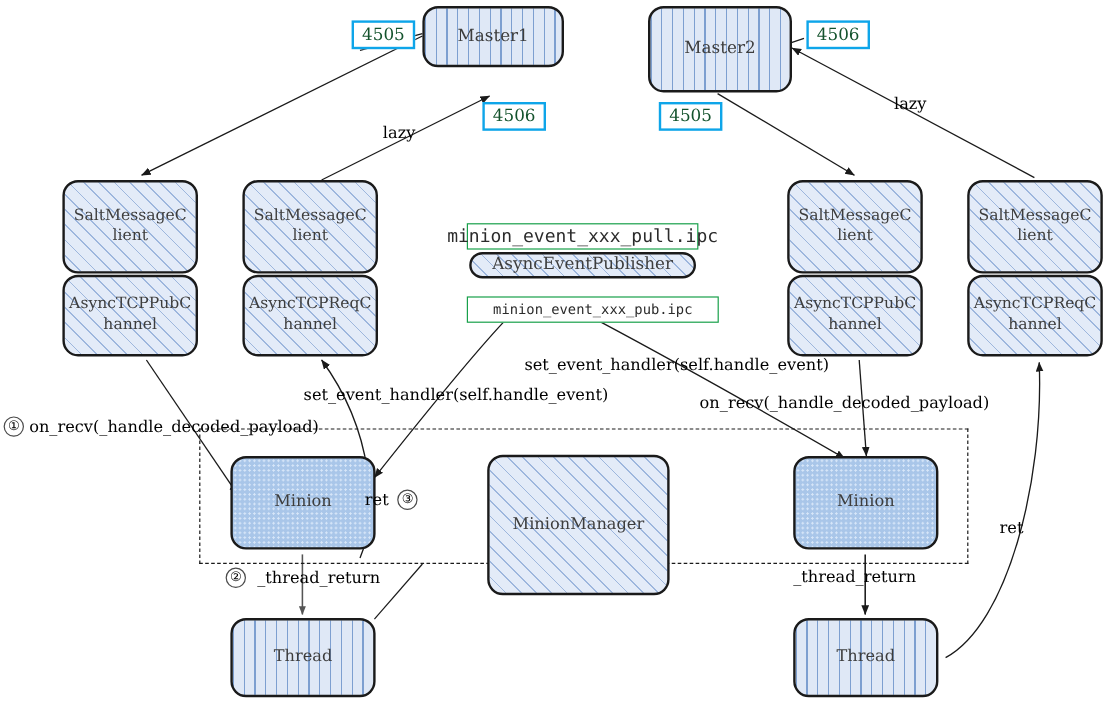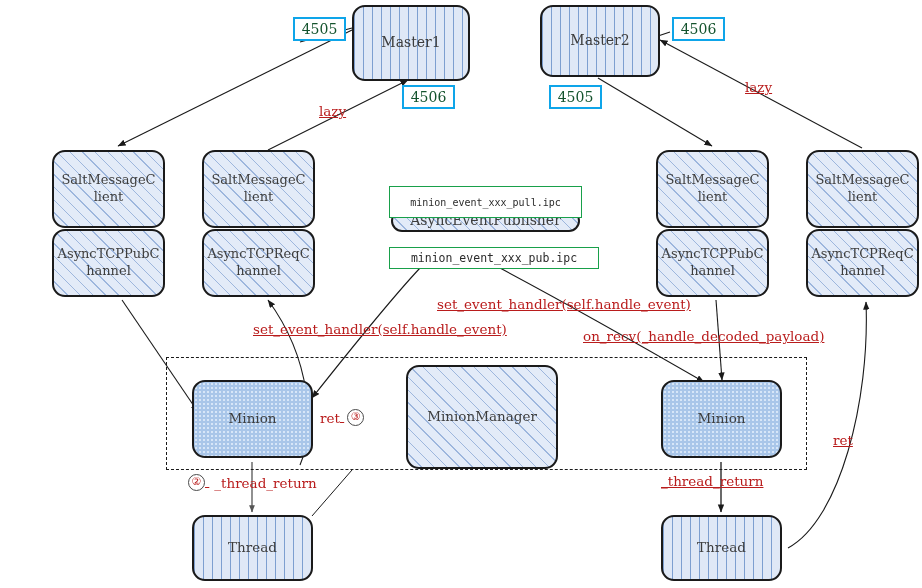--- a/index.html
+++ b/index.html
@@ -11,21 +11,21 @@
         border-radius:13px;display:flex;align-items:center;justify-content:center;
         text-align:center;line-height:1.28;color:#3d3d3d;z-index:3;}
   .node span{display:block;padding:0 3px;}
   .hatch-v{background-color:#dfe8f6;
     background-image:repeating-linear-gradient(90deg,#7d9fd0 0 1px,transparent 1px 9px);}
   .hatch-d{background-color:#e3ebf8;
     background-image:repeating-linear-gradient(45deg,#9db6dd 0 1px,transparent 1px 9px);}
   .dots{background-color:#a9c6e9;
     background-image:radial-gradient(#d7e6f8 0.9px,transparent 1px);
     background-size:4px 4px;}
-  .label{position:absolute;white-space:nowrap;color:#b91c1c;z-index:4;text-decoration:underline;}
+  .label{position:absolute;white-space:nowrap;color:#000000;z-index:4;}
   .portbox{position:absolute;box-sizing:border-box;border:2px solid #0ea5e9;
            background:#ffffff;color:#14532d;display:flex;align-items:center;
            justify-content:center;z-index:5;}
   .ipcbox{position:absolute;box-sizing:border-box;border:1.8px solid #18a04a;
           background:#ffffff;color:#2b2b2b;display:flex;align-items:center;
           justify-content:center;z-index:5;}
   .dashgroup{position:absolute;box-sizing:border-box;
              border:1.7px dashed #1a1a1a;background:transparent;z-index:1;}
   .circnum{display:inline-block;border:1.1px solid #4a4a4a;border-radius:50%;
            width:15px;height:15px;line-height:13.5px;text-align:center;
@@ -72,21 +72,21 @@
 
     <line x1="252" y1="462" x2="252" y2="512" stroke="#555" stroke-width="1.3" marker-end="url(#ahg)"></line>
 
     <line x1="721" y1="462" x2="721" y2="512" stroke="#1a1a1a" stroke-width="1.3" marker-end="url(#ah)"></line>
 
     <line x1="312" y1="516" x2="352" y2="470" stroke="#1a1a1a" stroke-width="1.0"></line>
   </svg>
 
   <div class="dashgroup" style="left:166px;top:357px;width:641px;height:113px;"></div>
 
-  <div class="node hatch-v" style="left:352px;top:5px;width:118px;height:76px;font-size:14px;">
+  <div class="node hatch-v" style="left:352px;top:5px;width:118px;height:51px;font-size:14px;">
     <span>Master1</span>
     </div>
 
   <div class="node hatch-v" style="left:540px;top:5px;width:120px;height:72px;font-size:14px;">
     <span>Master2</span>
     </div>
 
   <div class="node hatch-d" style="left:52px;top:150px;width:113px;height:78px;font-size:13px;">
     <span style="white-space:pre-line">SaltMessageC
 lient</span>
@@ -124,21 +124,21 @@
     </div>
 
   <div class="node hatch-d" style="left:391px;top:210px;width:189px;height:22px;font-size:14px;border-radius:16px;">
     <span>AsyncEventPublisher</span>
     </div>
 
   <div class="node dots" style="left:192px;top:380px;width:121px;height:78px;font-size:13.5px;">
     <span>Minion</span>
     </div>
 
-  <div class="node hatch-d" style="left:406px;top:365px;width:152px;height:104px;font-size:13.5px;">
+  <div class="node hatch-d" style="left:406px;top:379px;width:152px;height:117px;font-size:13.5px;">
     <span>MinionManager</span>
     </div>
 
   <div class="node dots" style="left:661px;top:380px;width:121px;height:78px;font-size:13.5px;">
     <span>Minion</span>
     </div>
 
   <div class="node hatch-v" style="left:192px;top:515px;width:121px;height:66px;font-size:13.5px;">
     <span>Thread</span>
     </div>
@@ -153,50 +153,53 @@
   <div class="portbox" style="left:402px;top:85px;width:53px;height:24px;font-size:14px;">
     <span>4506</span>
     </div>
   <div class="portbox" style="left:672px;top:17px;width:53px;height:24px;font-size:14px;">
     <span>4506</span>
     </div>
   <div class="portbox" style="left:549px;top:85px;width:53px;height:24px;font-size:14px;">
     <span>4505</span>
     </div>
 
-  <div class="ipcbox" style="left:389px;top:186px;width:193px;height:32px;font-size:10px;
+  <div class="ipcbox" style="left:389px;top:186px;width:193px;height:22px;font-size:15px;
        font-family:'DejaVu Sans Mono',monospace;">
     <span>minion_event_xxx_pull.ipc</span>
     </div>
   <div class="ipcbox" style="left:389px;top:247px;width:210px;height:22px;font-size:11.5px;
        font-family:'DejaVu Sans Mono',monospace;">
     <span>minion_event_xxx_pub.ipc</span>
     </div>
 
   <div class="label" style="left:319px;top:103px;font-size:13.5px;">
     <span>lazy</span></div>
   <div class="label" style="left:745px;top:79px;font-size:13.5px;">
     <span>lazy</span></div>
 
   <div class="label" style="left:253px;top:321px;font-size:13.5px;">
     <span>set_event_handler(self.handle_event)</span></div>
   <div class="label" style="left:437px;top:296px;font-size:13.5px;">
     <span>set_event_handler(self.handle_event)</span></div>
 
+  <div class="label" style="left:3px;top:347px;font-size:13.5px;">
+    <span class="circnum">①</span>
+    <span style="display:inline-block;vertical-align:middle;">on_recv(_handle_decoded_payload)</span></div>
 
   <div class="label" style="left:583px;top:328px;font-size:13.5px;">
     <span>on_recv(_handle_decoded_payload)</span></div>
 
   <div class="label" style="left:160px;top:473px;font-size:13.5px;margin-left:28px;">
     <span class="circnum">②</span>
     <span style="display:inline-block;vertical-align:middle;margin-left:5px;">_thread_return</span></div>
 
   <div class="label" style="left:661px;top:473px;font-size:13.5px;">
     <span>_thread_return</span></div>
 
-  <div class="label" style="left:320px;top:408px;font-size:13.5px;">
+  <div class="label" style="left:304px;top:408px;font-size:13.5px;">
     <span style="display:inline-block;vertical-align:middle;">ret</span>
     <span class="circnum" style="margin-left:3px;">③</span></div>
 
   <div class="label" style="left:833px;top:432px;font-size:13.5px;">
     <span>ret</span></div>
 
 </div>
 
 </body></html>

